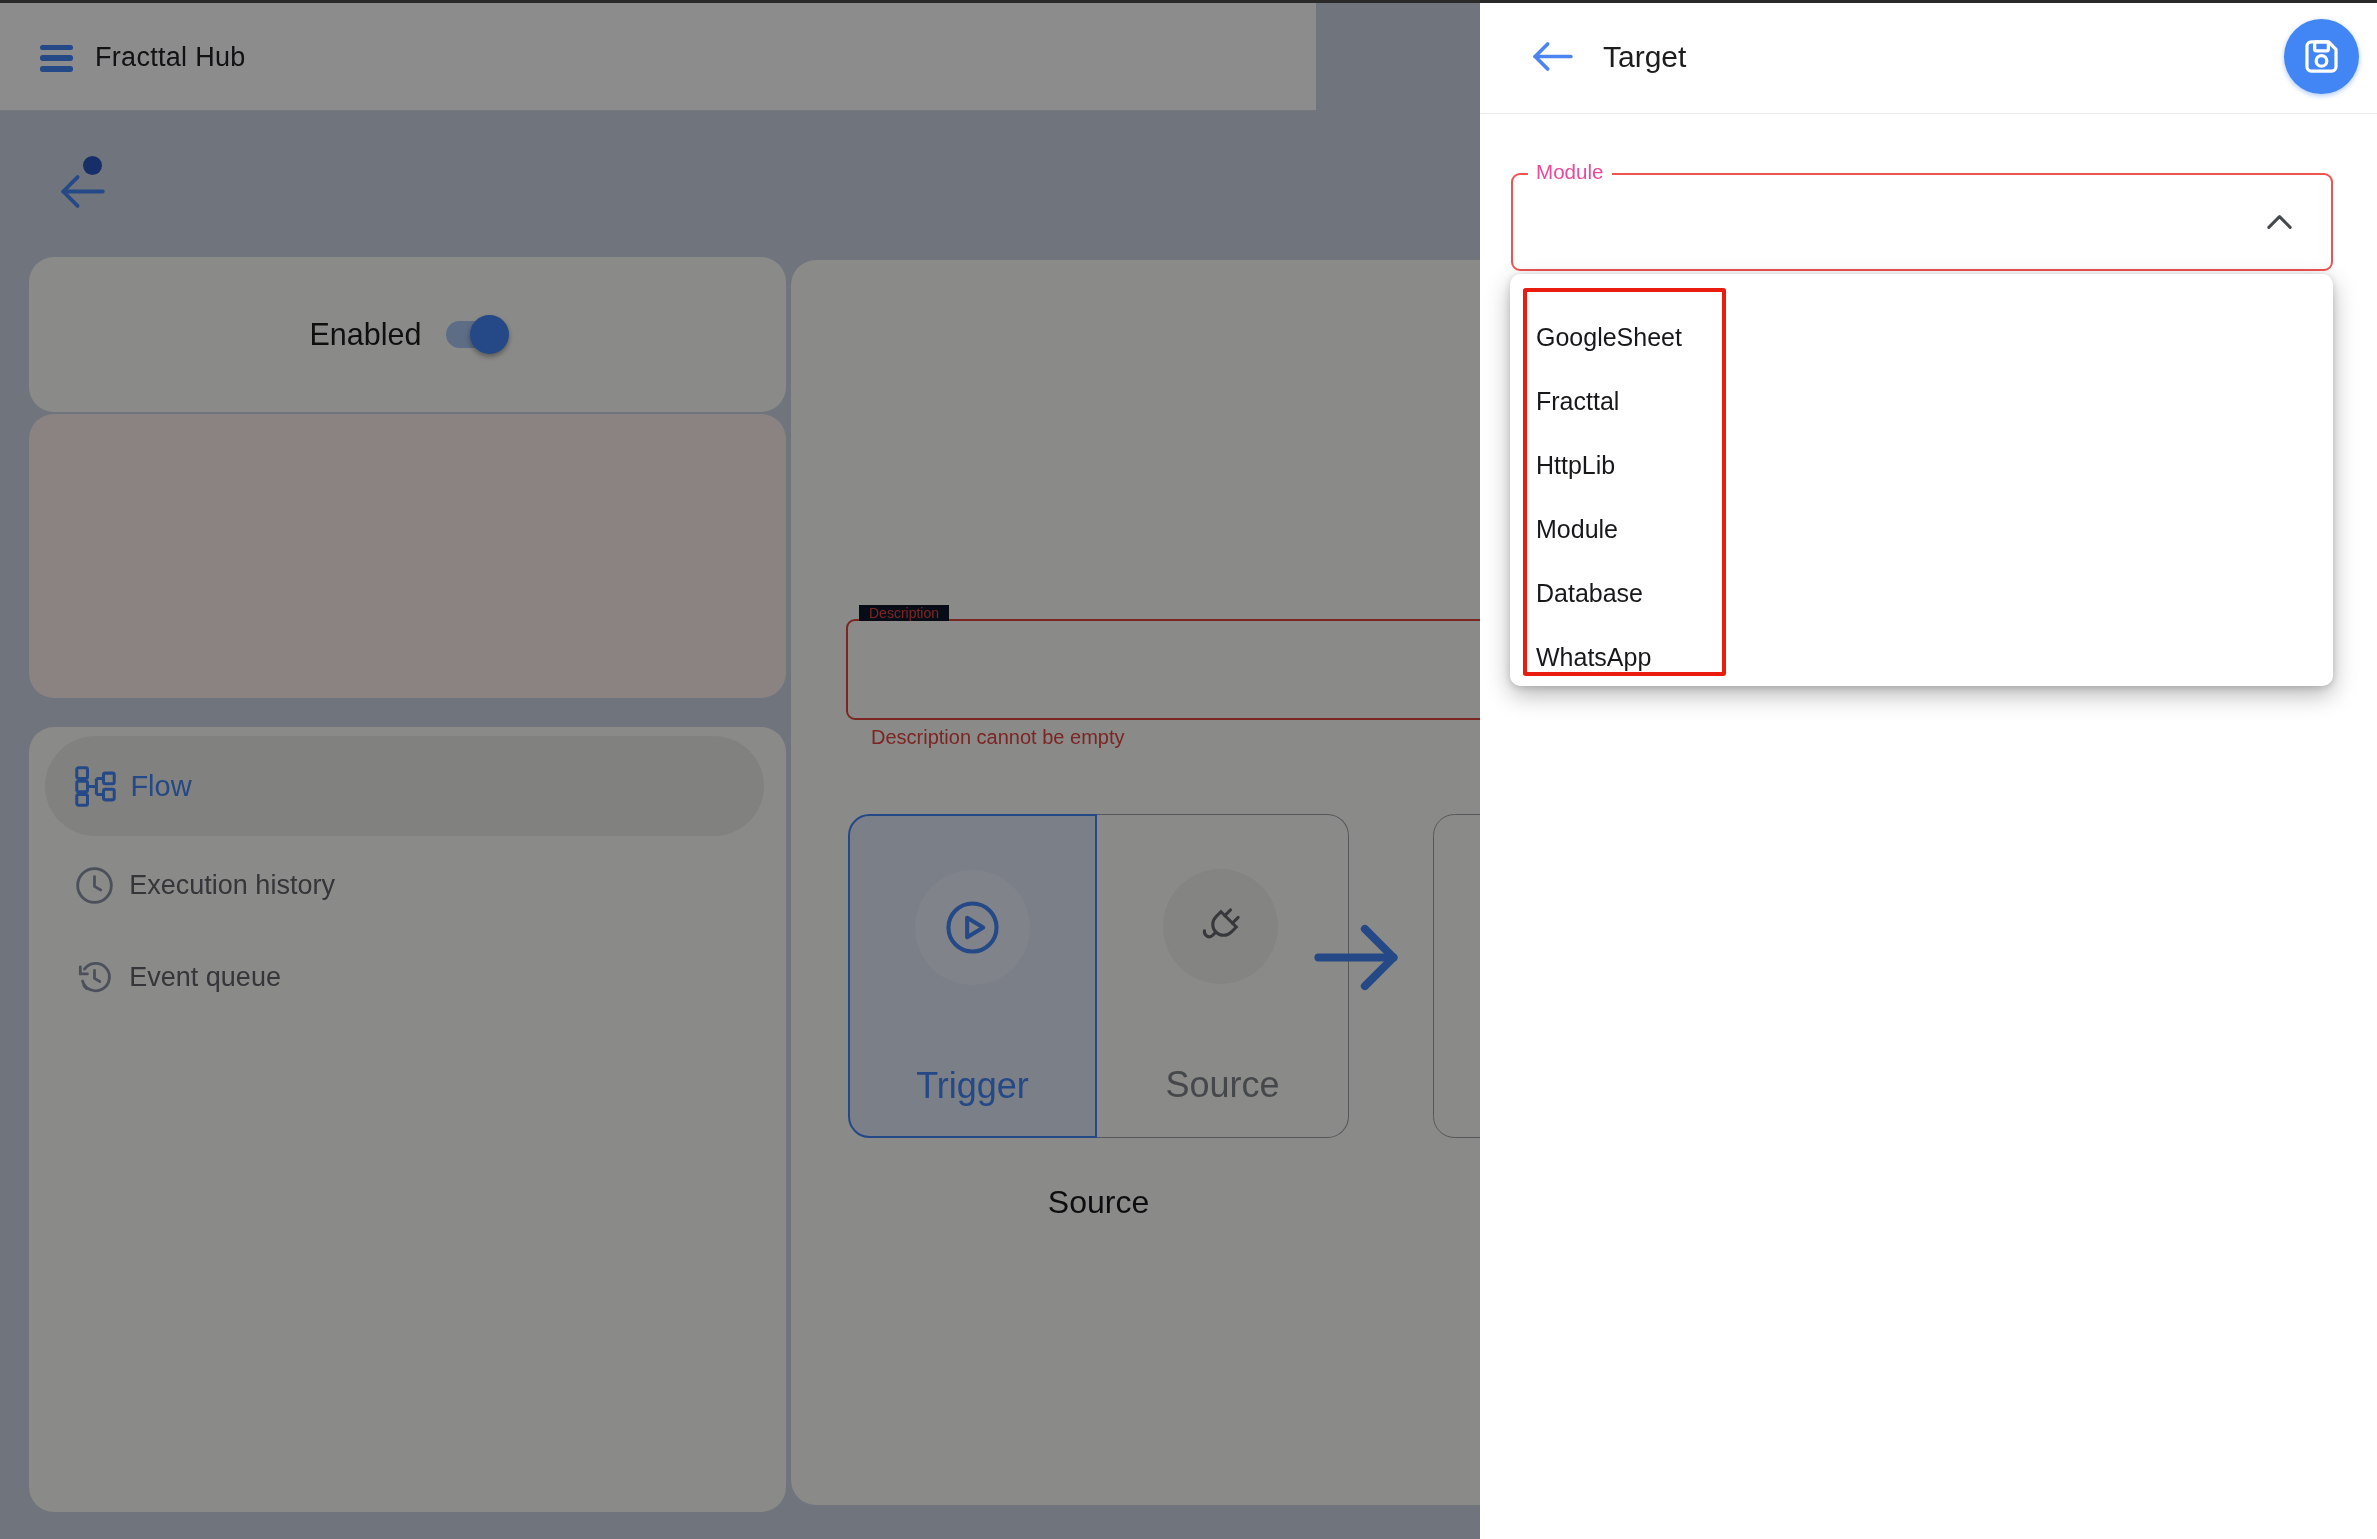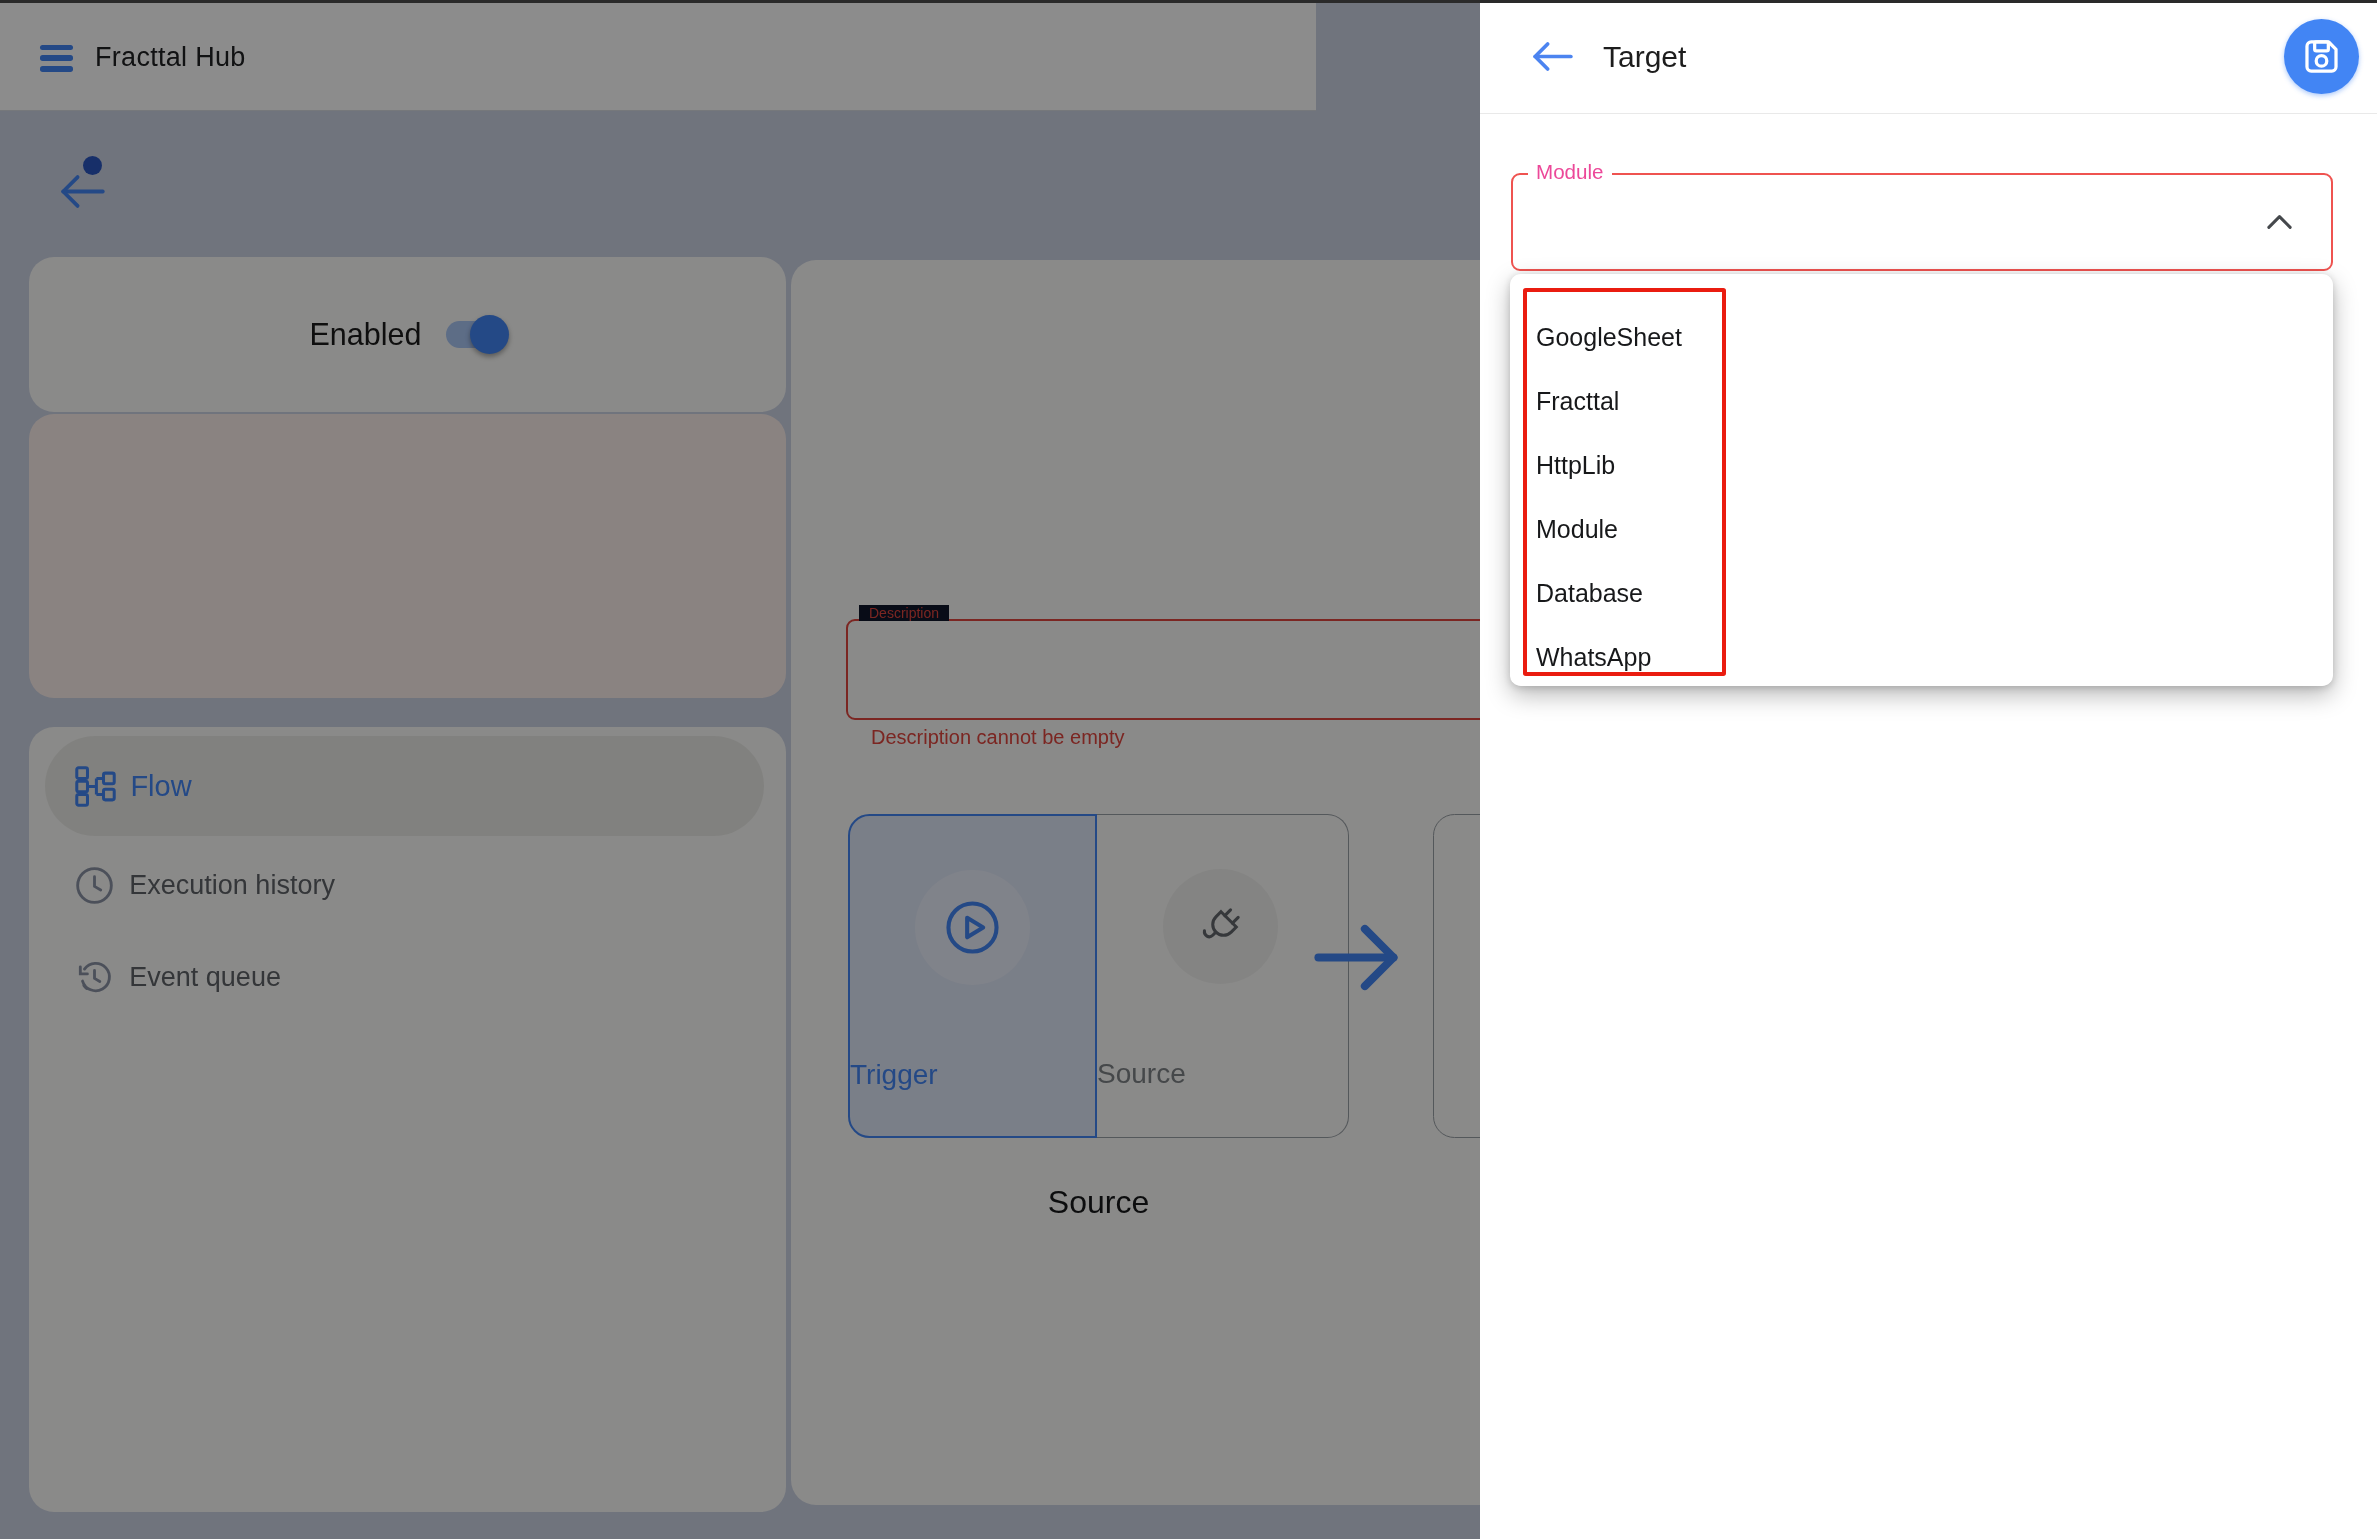--- a/index.html
+++ b/index.html
@@ -43,21 +43,21 @@
   #card-flow{left:791px;top:260px;width:736px;height:1245px;}
   #desc-field{position:absolute;left:55px;top:359px;width:772px;height:97px;border:2.7px solid #e0453e;border-radius:9px;}
   #desc-legend{position:absolute;left:68px;top:345px;background:#0f172a;padding:0 10px;font-size:14px;color:#e0453e;}
   #desc-helper{position:absolute;left:80px;top:466px;font-size:20px;color:#e0453e;}
   #node-group{position:absolute;left:57px;top:554px;width:501px;height:324px;}
   #node-trigger{position:absolute;left:0;top:0;width:249px;height:324px;box-sizing:border-box;border:2.7px solid #4285f4;border-radius:21.5px 0 0 21.5px;background:#dfe7f8;cursor:pointer;}
   #node-source{position:absolute;left:249px;top:0;width:252px;height:324px;box-sizing:border-box;border:1.8px solid #9aa0a6;border-left:none;border-radius:0 21.5px 21.5px 0;cursor:pointer;}
   .node-circle{position:absolute;top:54px;width:115px;height:115px;border-radius:50%;display:flex;align-items:center;justify-content:center;}
   #node-trigger .node-circle{left:65px;background:#eaeffb;}
   #node-source .node-circle{left:66px;background:#f1f1ef;}
-  .node-label{position:absolute;left:0;top:243px;width:100%;font-size:28px;}
+  .node-label{position:absolute;left:0;top:249px;width:100%;text-align:center;font-size:36px;}
   #node-trigger .node-label{color:#4285f4;}
   #node-source .node-label{color:#7f8387;}
   #flow-arrow{position:absolute;left:522px;top:660px;}
   #node-next{position:absolute;left:642px;top:554px;width:126px;height:324px;box-sizing:border-box;border:1.8px solid #9aa0a6;border-radius:21.5px;background:#fbfbf9;}
   #stage-label{position:absolute;left:57px;top:924px;width:501px;text-align:center;font-size:32px;color:#17181a;}
   
   #drawer{left:1480px;top:0;width:897px;height:1540px;background:#ffffff;z-index:50;}
   #drawer-header{position:absolute;left:0;top:0;width:100%;height:114px;border-bottom:1.8px solid #e9e9e9;box-sizing:border-box;}
   #drawer-back{position:absolute;left:48px;top:36px;cursor:pointer;}
   #drawer-title{position:absolute;left:123px;top:0;height:114px;display:flex;align-items:center;font-size:30px;font-weight:500;color:#1d1d1d;}

